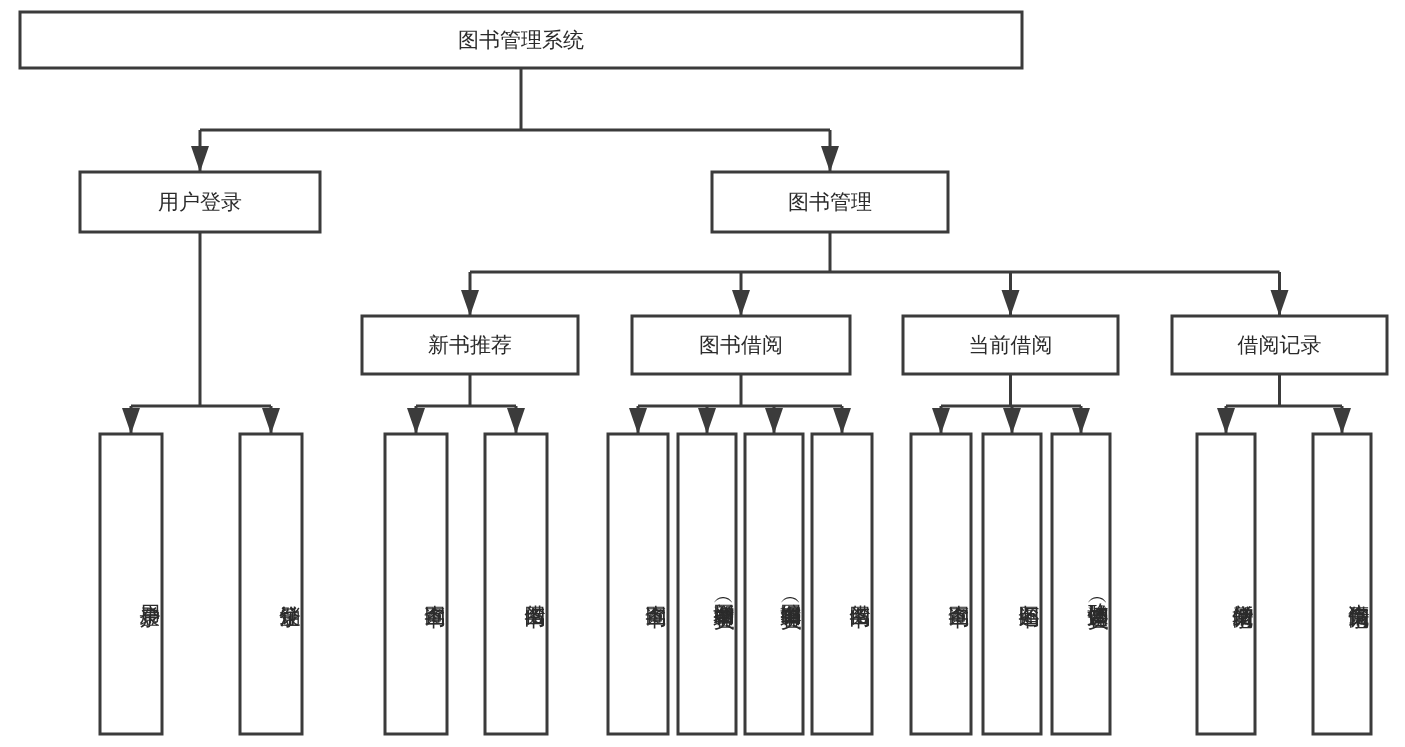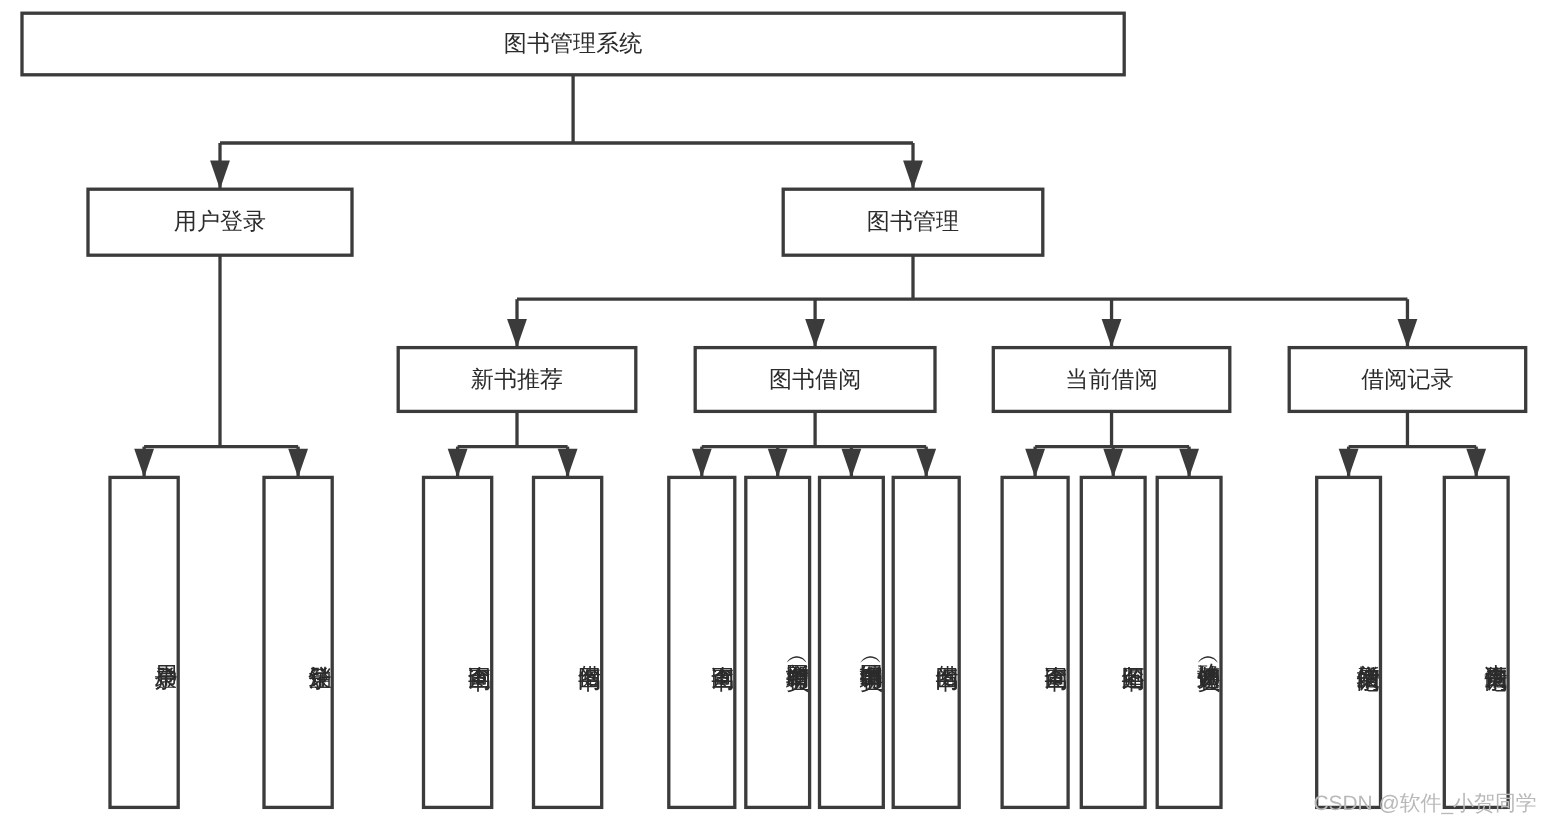--- a/index.html
+++ b/index.html
@@ -176,14 +176,13 @@
       <div class="node-label-v" style="left: 678px; top: 452px; width: 58px; height: 276px;">新增图书（管理员）</div>
       <div class="node-label-v" style="left: 745px; top: 452px; width: 58px; height: 276px;">编辑图书（管理员）</div>
       <div class="node-label-v" style="left: 812px; top: 452px; width: 60px; height: 276px;">借阅图书</div>
       <div class="node-label-v" style="left: 911px; top: 452px; width: 60px; height: 276px;">查询图书</div>
       <div class="node-label-v" style="left: 983px; top: 452px; width: 58px; height: 276px;">归还图书</div>
       <div class="node-label-v" style="left: 1052px; top: 452px; width: 58px; height: 276px;">确认归还（管理员）</div>
       <div class="node-label-v" style="left: 1197px; top: 452px; width: 58px; height: 276px;">新增借阅记录</div>
       <div class="node-label-v" style="left: 1313px; top: 452px; width: 58px; height: 276px;">查询借阅记录</div>
     </div>
 
-  <div class="watermark">CSDN @软件_小贺同学</div>
 </div>
 
 </body></html>

